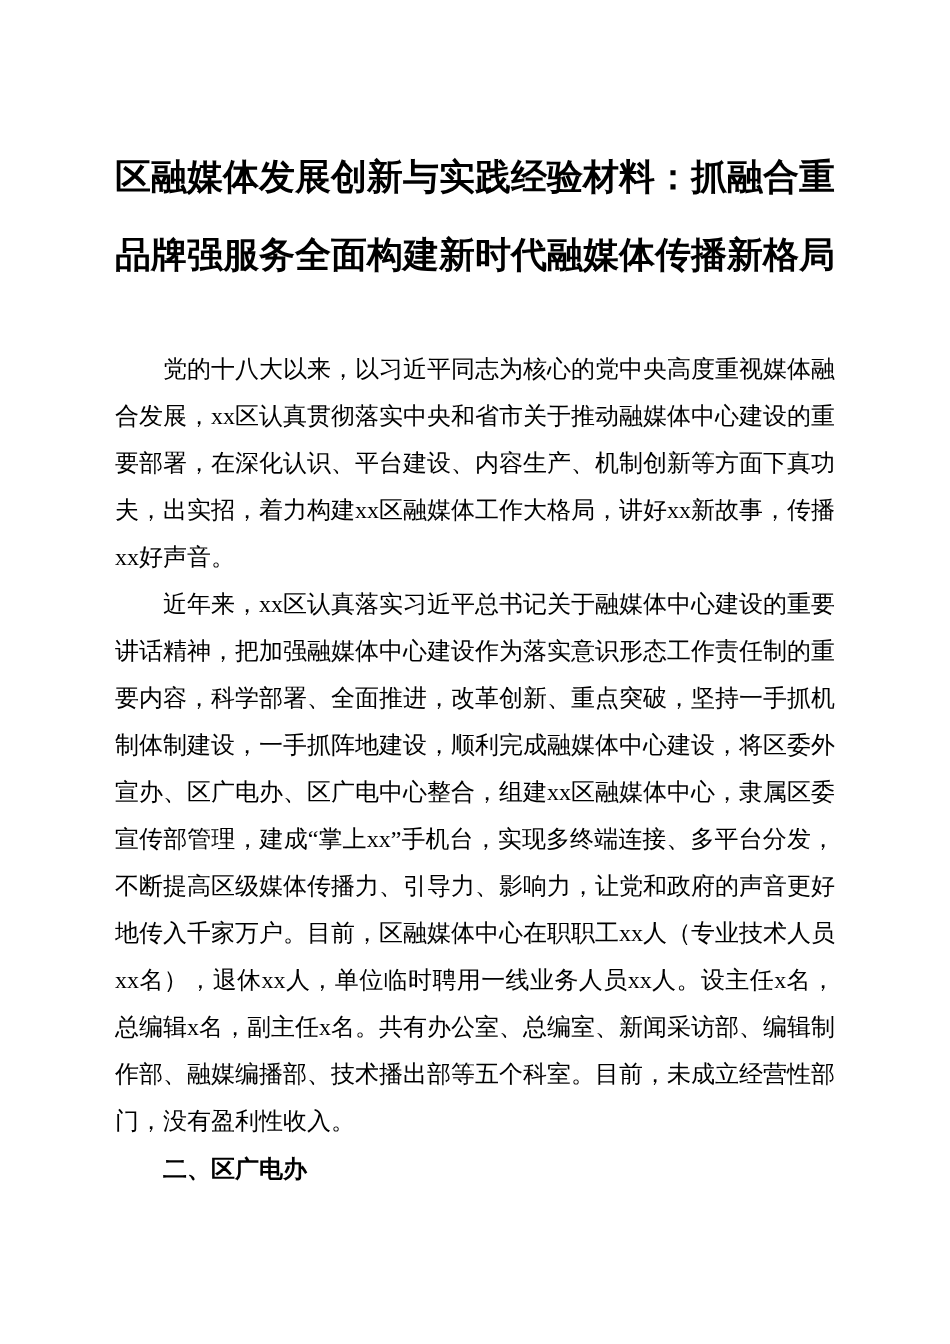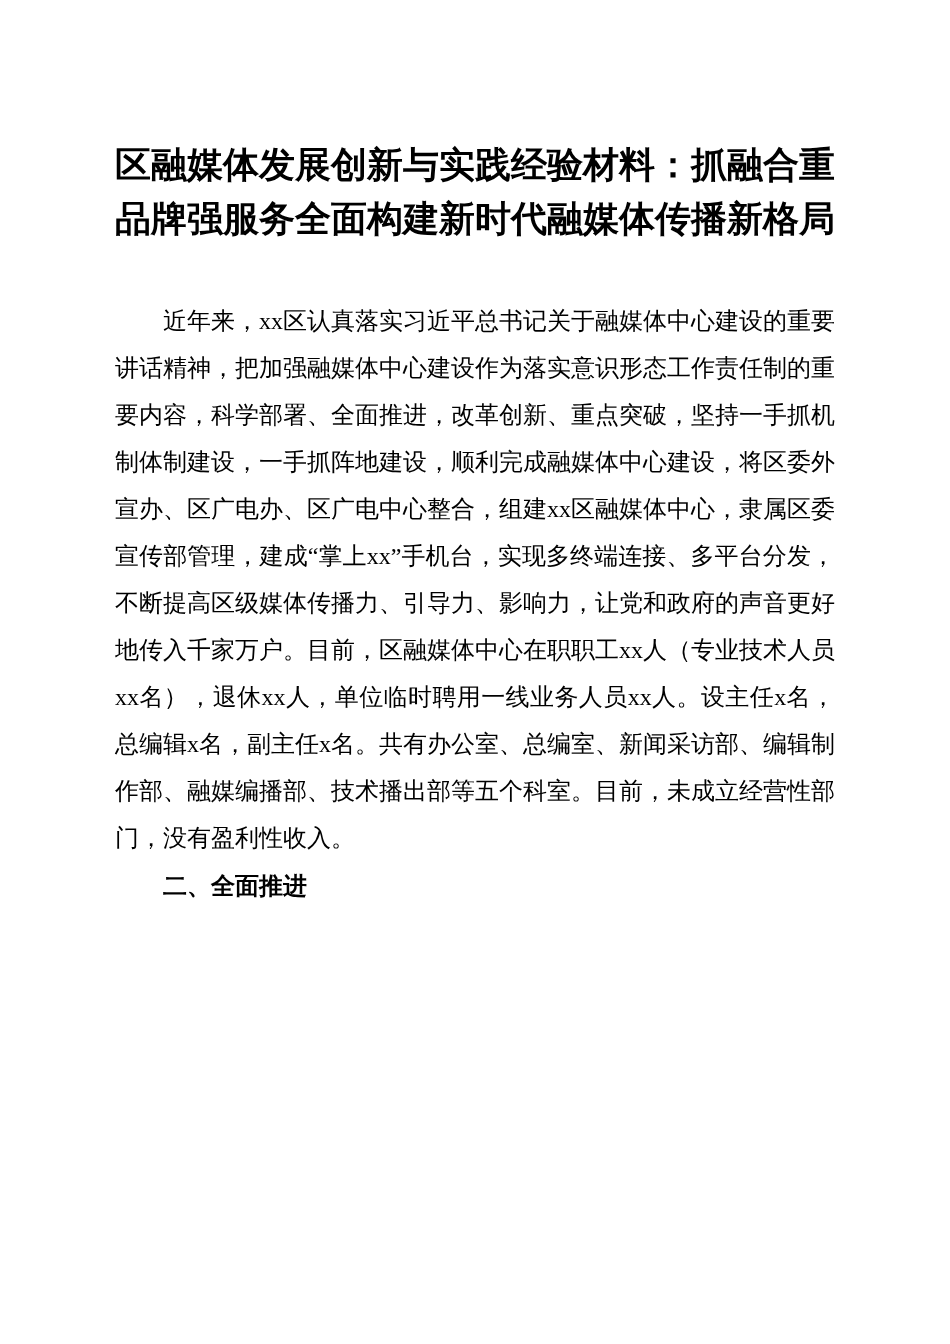--- a/index.html
+++ b/index.html
@@ -14,21 +14,21 @@
       box-sizing: border-box;
       background: #ffffff;
       color: #000000;
       padding: 138px 115px 0 115px;
       font-family: "Liberation Serif", "DejaVu Serif", serif;
       overflow: hidden;
     }
     .doc-title {
       margin: 0 0 52px 0;
       font-size: 36px;
-      line-height: 54px;
+      line-height: 78px;
       font-weight: bold;
       text-align: justify;
       color: #000000;
       font-family: "Liberation Serif", "DejaVu Serif", serif;
       letter-spacing: 0;
     }
     .para {
       margin: 0;
       font-size: 24px;
       line-height: 47px;
@@ -48,19 +48,20 @@
       font-family: "Liberation Sans", "DejaVu Sans", sans-serif;
     }
   </style>
 </head>
 <body>
 
 <div class="page">
 
   <h1 class="doc-title">区融媒体发展创新与实践经验材料：抓融合重品牌强服务全面构建新时代融媒体传播新格局</h1>
 
+  <p class="para">党的十八大以来，以习近平同志为核心的党中央高度重视媒体融合发展，xx区认真贯彻落实中央和省市关于推动融媒体中心建设的重要部署，在深化认识、平台建设、内容生产、机制创新等方面下真功夫，出实招，着力构建xx区融媒体工作大格局，讲好xx新故事，传播xx好声音。</p>
 
 
   <p class="para">近年来，xx区认真落实习近平总书记关于融媒体中心建设的重要讲话精神，把加强融媒体中心建设作为落实意识形态工作责任制的重要内容，科学部署、全面推进，改革创新、重点突破，坚持一手抓机制体制建设，一手抓阵地建设，顺利完成融媒体中心建设，将区委外宣办、区广电办、区广电中心整合，组建xx区融媒体中心，隶属区委宣传部管理，建成“掌上xx”手机台，实现多终端连接、多平台分发，不断提高区级媒体传播力、引导力、影响力，让党和政府的声音更好地传入千家万户。目前，区融媒体中心在职职工xx人（专业技术人员xx名），退休xx人，单位临时聘用一线业务人员xx人。设主任x名，总编辑x名，副主任x名。共有办公室、总编室、新闻采访部、编辑制作部、融媒编播部、技术播出部等五个科室。目前，未成立经营性部门，没有盈利性收入。</p>
 
-  <h2 class="section-heading">二、全面推进</h2>
+  <h2 class="section-heading">二、区广电办</h2>
 
 </div>
 
 </body></html>

